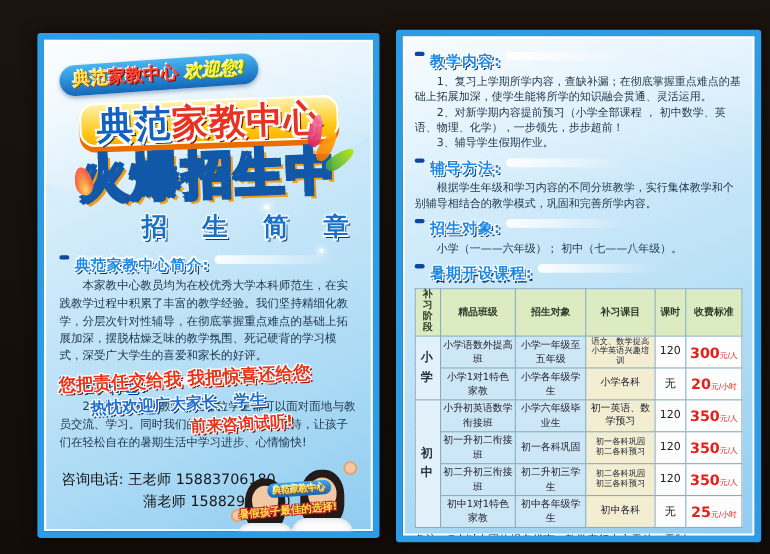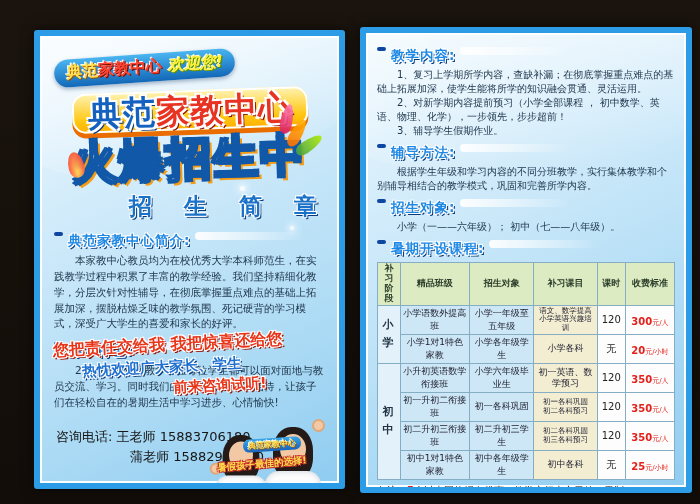--- a/index.html
+++ b/index.html
@@ -115,21 +115,21 @@
   table.course th { background:#dcebc2; font-size:9px; font-weight:bold; color:#2c3e2a; height:17px; }
   th.c-stage { font-size:7.5px; width:25px; line-height:1.1;margin-top:40px; }
   th.c-class { width:92px; } th.c-target { width:86px; } th.c-subj { width:80px; }
   th.c-hours { width:30px; } th.c-fee { width:52px; }
   td.stage { background:#e3f1fa; font-size:11px; font-weight:bold; color:#234; letter-spacing:2px; white-space:pre-line; line-height:1.6; }
   td.cls, td.tgt { background:#cde7f6; font-size:9px; color:#223; height:17px; }
   td.subj { background:#f3eed2; font-size:9px; color:#223; white-space:pre-line; line-height:1.15; }
   td.subj.small { font-size:7.5px; }
   td.hrs { background:#fdfdfd; font-size:10px; color:#222; }
   td.fee { background:#fdfdfd; white-space:nowrap; }
-  .fee-num { color:#e5201a; font-weight:900; font-size:10px; }
+  .fee-num { color:#e5201a; font-weight:900; font-size:13px; }
   .fee-unit { color:#e5201a; font-size:7px; }
 
   .rp-note { margin-top:4px; font-size:10px; color:#222; }
   .rp-note .hl { color:#e5201a; font-weight:bold; }
 </style>
 </head>
 <body>
 
 <div class="canvas">
 

